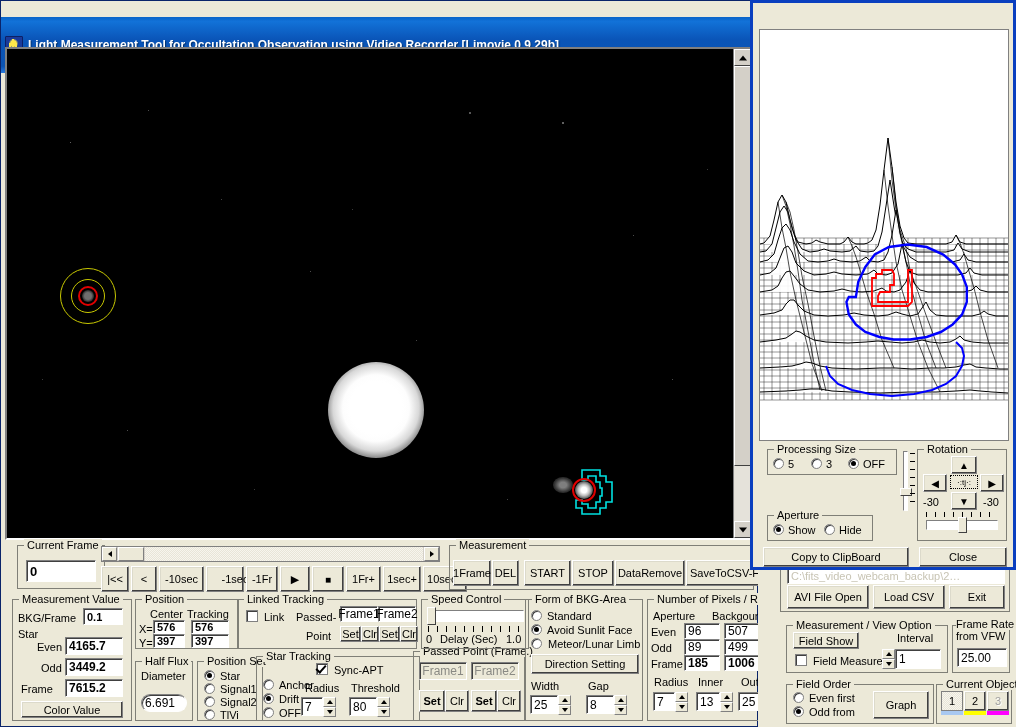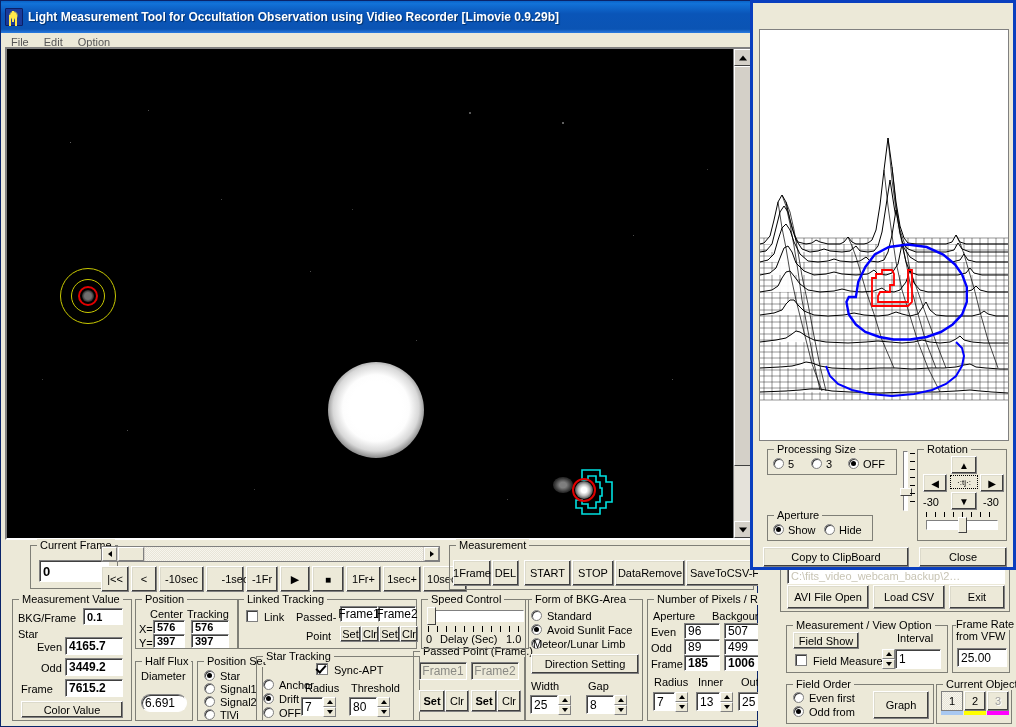--- a/index.html
+++ b/index.html
@@ -14,24 +14,25 @@
   #main-window{
     position:absolute;left:0;top:0;width:758px;height:727px;
     background:#ece9d8;
     border:1px solid #0a246a;
     box-sizing:border-box;
   }
   .titlebar{
     height:24px;
     background:linear-gradient(to bottom,#0a64c8 0%,#1272d8 8%,#0a55b8 40%,#0b54b4 88%,#2a7ce0 100%);
     display:flex;align-items:center;
-    padding:4px 2px;
+    padding:16px 2px;
     color:#fff;
     font-weight:bold;
     font-size:12px;
+    margin-top:16px;
   }
   .titlebar .ttl{margin-left:5px;text-shadow:1px 1px 1px #00306a;white-space:nowrap;}
   .app-icon{
     width:16px;height:16px;flex:0 0 16px;margin-left:2px;
     background:#1a3a9a;border:1px solid #0c1f66;position:relative;border-radius:1px;
   }
   .app-icon:before{
     content:"";position:absolute;left:3px;top:2px;width:9px;height:11px;
     background:
       radial-gradient(circle at 50% 40%, #ffe84a 0 35%, rgba(255,232,74,0) 60%);
@@ -235,21 +236,21 @@
           <span class="sb-arrow up"></span>
         </div>
       <div class="sb-thumb"></div>
       <div class="sb-track"></div>
       <div class="sb-btn bottom">
           <span class="sb-arrow down"></span>
         </div>
     </div>
   </div>
 
-  <div class="grp" style="left:29px;top:544px;width:88px;height:44px;padding-left:19px;">
+  <div class="grp" style="left:16px;top:544px;width:88px;height:44px;padding-left:19px;">
     <span class="lg">Current Frame</span>
     <div class="fld b" style="position:absolute;left:8px;top:14px;width:70px;height:22px;font-size:13px;">0</div>
   </div>
 
   <div style="position:absolute;left:100px;top:545px;width:339px;height:16px;background:#d4d0c8;border:1px solid #808080;box-sizing:border-box;">
     <div style="position:absolute;left:0;top:0;width:15px;height:14px;background:#ece9d8;border:1px solid;border-color:#fff #808080 #808080 #fff;box-sizing:border-box;">
       <span class="sb-arrow" style="border-right:4px solid #000;border-left:0;border-top:3px solid transparent;border-bottom:3px solid transparent;"></span>
     </div>
     <div style="position:absolute;left:16px;top:0;width:26px;height:14px;background:#ece9d8;border:1px solid;border-color:#fff #808080 #808080 #fff;box-sizing:border-box;"></div>
     <div style="position:absolute;left:43px;top:0;right:16px;height:14px;background:repeating-conic-gradient(#e8e5d8 0% 25%, #f7f5ee 0% 50%) 0/2px 2px;"></div>
@@ -401,21 +402,21 @@
     <span class="lbl" style="left:84px;top:33px;">1.0</span>
   </div>
 
   <div class="grp" style="left:524px;top:598px;width:118px;height:122px;">
     <span class="lg">Form of BKG-Area</span>
     <div class="radio" style="left:5px;top:10px;"></div>
     <span class="lbl" style="left:21px;top:10px;">Standard</span>
     <div class="radio on" style="left:5px;top:24px;"></div>
     <span class="lbl" style="left:21px;top:24px;">Avoid Sunlit Face</span>
     <div class="radio" style="left:5px;top:38px;"></div>
-    <span class="lbl" style="left:7px;top:38px;">Meteor/Lunar Limb</span>
+    <span class="lbl" style="left:22px;top:38px;">Meteor/Lunar Limb</span>
     <div class="btn" style="position:absolute;left:5px;top:54px;width:108px;height:20px;">Direction Setting</div>
     <span class="lbl" style="left:5px;top:80px;">Width</span>
     <div class="fld" style="position:absolute;left:4px;top:95px;width:28px;height:19px;font-size:12px;">25</div>
     <div class="spin" style="left:32px;top:95px;">
       <div class="h u">
           <i></i>
         </div>
         <div class="h d">
           <i></i>
         </div>

